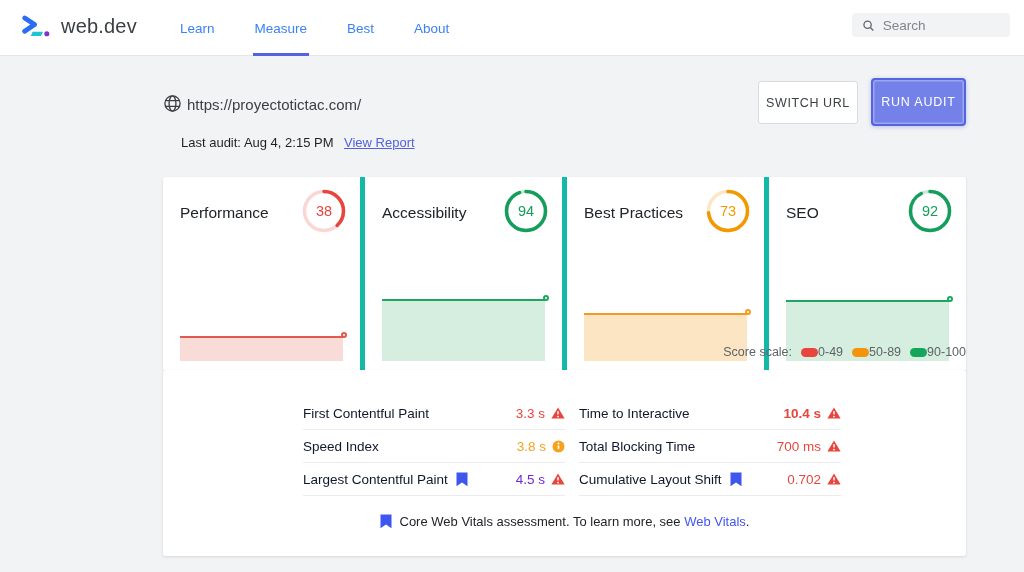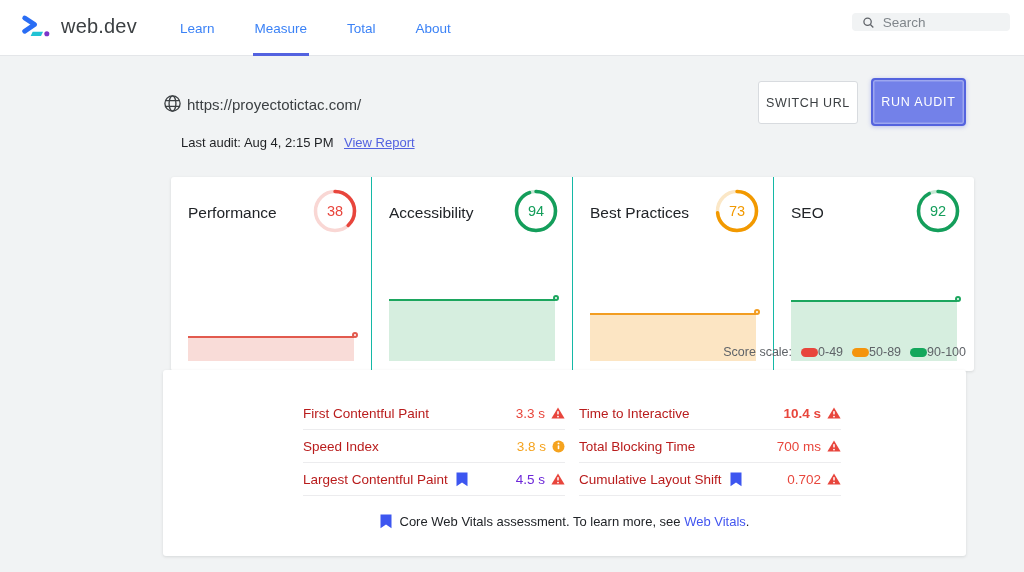--- a/index.html
+++ b/index.html
@@ -12,21 +12,21 @@
   }
 
   
   .header { position:absolute; left:0; top:0; width:1024px; height:56px;
             background:#fff; border-bottom:1px solid #e4e6e9; z-index:5; }
   .logo { position:absolute; left:20px; top:13px; display:flex; align-items:center; gap:9px; cursor:pointer; }
   .logo-text { font-size:20px; color:#3c4043; letter-spacing:.2px; }
   .nav { position:absolute; left:178px; top:0; height:56px; display:flex; gap:36px; }
   .nav-item { line-height:57px; font-size:13.5px; color:#3b82f6; cursor:pointer; padding:0 2px; }
   .nav-item.active { box-shadow:inset 0 -3px 0 #5362e0; }
-  .search-box { position:absolute; right:14px; top:13px; width:158px; height:18px;
+  .search-box { position:absolute; right:14px; top:13px; width:158px; height:24px;
                 background:#f1f3f4; border-radius:4px; display:flex; align-items:center;
                 padding:0 10px; gap:8px; }
   .search-input { border:none; background:transparent; outline:none; width:100%;
                   font-size:13.5px; color:#5f6368; font-family:inherit; }
   .search-input::placeholder { color:#80868b; }
 
   
   .globe-icon { position:absolute; left:163px; top:94px; }
   .url-text { position:absolute; left:187px; top:96px; font-size:15px; color:#3c4043; }
   .btn-switch { position:absolute; left:758px; top:81px; width:100px; height:43px;
@@ -36,25 +36,25 @@
   .btn-run { position:absolute; left:871px; top:78px; width:95px; height:48px;
              background:#7381e9; border:2px solid #5463de; border-radius:4px;
              display:flex; align-items:center; justify-content:center;
              font-size:12.5px; letter-spacing:.8px; color:#fff; cursor:pointer;
              box-shadow:inset 0 0 0 1.5px rgba(255,255,255,.30), 0 1px 4px rgba(84,99,222,.35); }
   .last-audit { position:absolute; left:181px; top:135px; font-size:13px; color:#1f2124; }
   .view-report { position:absolute; left:344px; top:135px; font-size:13px; color:#5362e0;
                  text-decoration:underline; cursor:pointer; }
 
   
-  .scores-panel { position:absolute; left:171px; top:177px; width:803px; height:194px;
+  .scores-panel { position:absolute; left:163px; top:177px; width:803px; height:194px;
                   background:#fff; border-radius:3px; box-shadow:0 1px 3px rgba(60,64,67,.15);
                   display:flex; }
   .score-card { flex:1; position:relative; }
-  .score-card + .score-card { border-left:1px solid #14b8a6; }
+  .score-card + .score-card { border-left:5px solid #14b8a6; }
   .score-title { position:absolute; left:17px; top:27px; font-size:15.5px; color:#212428; }
   .ring { position:absolute; right:13px; top:11px; }
   .ring-num { font-family:"Liberation Sans", sans-serif; }
   .sparkline { position:absolute; left:17px; right:17px; bottom:10px;
                border-top:2px solid transparent; }
   .spark-dot { position:absolute; right:-4px; top:-6px; width:6px; height:6px;
                border:2px solid; border-radius:50%; background:#fff; }
 
   
   .scale-row { position:absolute; top:345px; right:58px; display:flex; align-items:center;
@@ -63,21 +63,21 @@
   .scale-swatch { width:17px; height:9px; border-radius:5px; display:inline-block; }
 
   
   .metrics-panel { position:absolute; left:163px; top:370px; width:803px; height:186px;
                    background:#fff; border-radius:3px; box-shadow:0 1px 3px rgba(60,64,67,.15); }
   .metrics-table { position:absolute; left:140px; top:27px; display:flex; gap:14px; }
   .metrics-col { width:262px; display:flex; flex-direction:column; }
   .metric-row { height:33px; display:flex; justify-content:space-between; align-items:center;
                 border-bottom:1px solid #ececee; }
   .metric-label-wrap { display:flex; align-items:center; gap:8px; }
-  .metric-label { font-size:13.5px; color:#b91c1c; }
+  .metric-label { font-size:13.5px; color:#0f172a; }
   .metric-value-wrap { display:flex; align-items:center; gap:6px;text-align:center; }
   .metric-value { font-size:13.5px; }
   .cwv-note { position:absolute; left:0; right:0; top:144px; display:flex; justify-content:center;
               align-items:center; gap:8px; font-size:13px; color:#212428; }
   .cwv-link { color:#4255f0; cursor:pointer; }
 </style>
 </head>
 <body>
 
 <div class="header">
@@ -85,21 +85,21 @@
     <svg width="32" height="26" viewBox="0 0 34 26">
       <polyline points="5,4.5 15.5,11.5 5,18.5" stroke="#2a6df4" stroke-width="5.2" fill="none" stroke-linejoin="round" stroke-linecap="round"></polyline>
       <path d="M13.5 19 h11 l-2.2 4.5 h-11 Z" fill="#21c3d4"></path>
       <circle cx="28.5" cy="21.3" r="2.7" fill="#7b35c9"></circle>
     </svg>
     <span class="logo-text">web.dev</span>
   </div>
   <div class="nav">
     <div class="nav-item">Learn</div>
     <div class="nav-item active">Measure</div>
-    <div class="nav-item">Total</div>
+    <div class="nav-item">Best</div>
     <div class="nav-item">About</div>
   </div>
   <div class="search-box">
     <svg width="15" height="15" viewBox="0 0 16 16" stroke="#5f6368" stroke-width="1.6" fill="none">
       <circle cx="7" cy="7" r="4.6"></circle>
         <path d="M10.5 10.5 L14.2 14.2"></path>
     </svg>
     <input class="search-input" type="text" placeholder="Search" style="">
   </div>
 </div>

